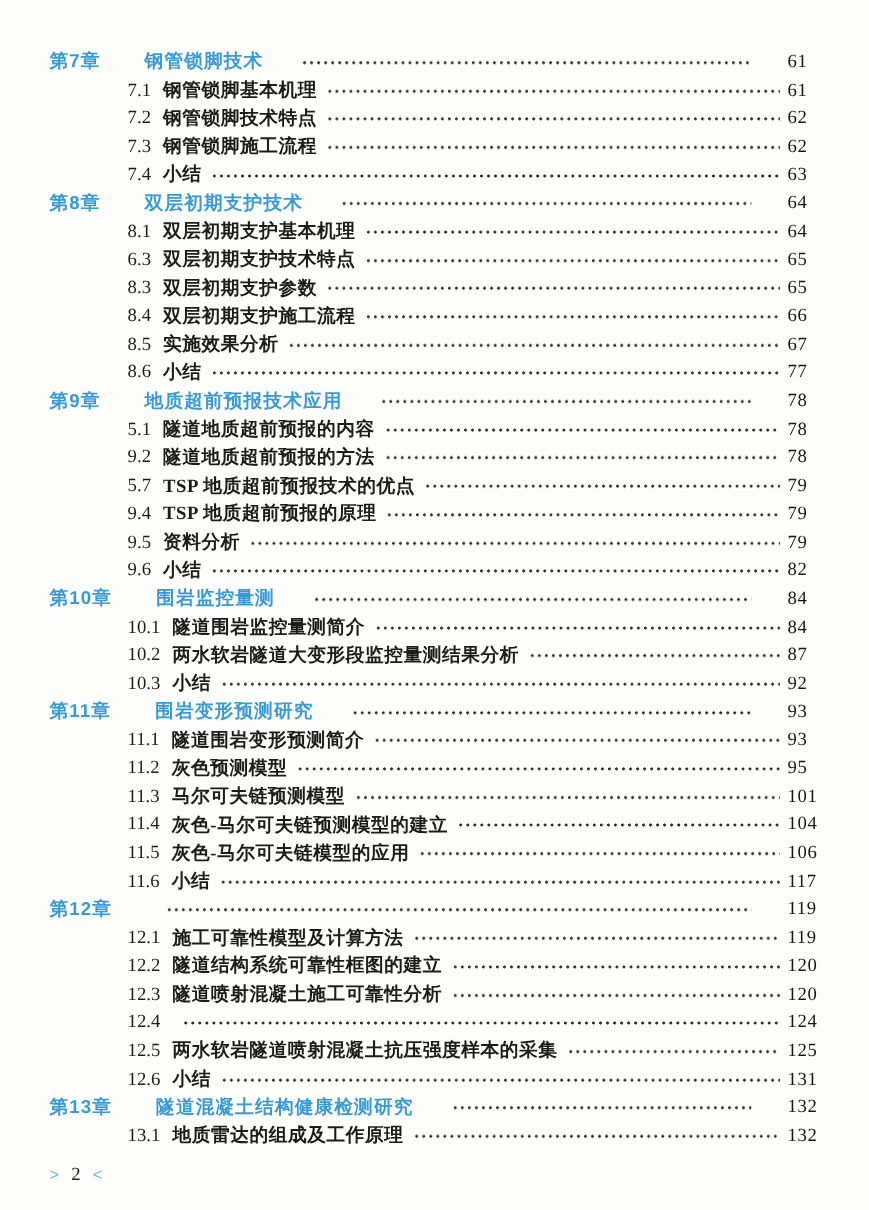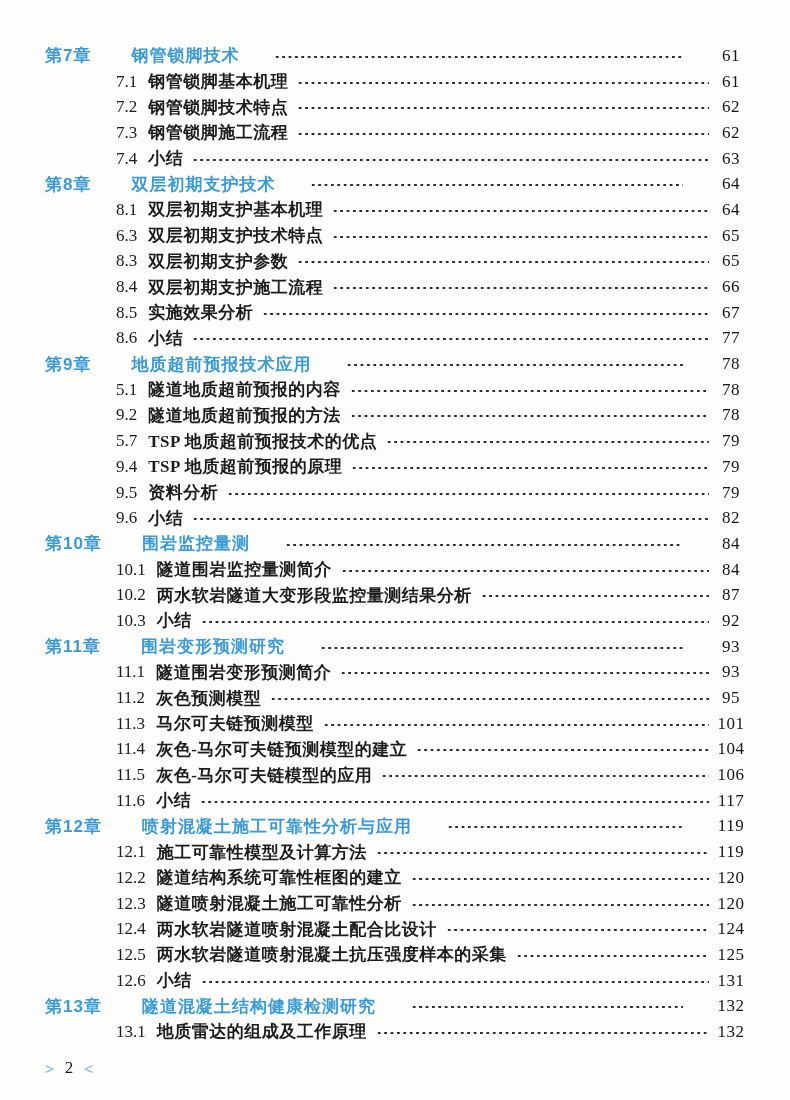--- a/index.html
+++ b/index.html
@@ -66,21 +66,21 @@
     background-size: 6.4px 16px;
     background-repeat: repeat-x;
     min-width: 20px;
   }
   .pageno {
     font-family: "Liberation Serif", serif;
     font-weight: 400;
     font-size: 17px;
     color: #161616;
     min-width: 30px;
-    text-align: center;
+    text-align: left;
     white-space: nowrap;
     letter-spacing: 0.5px;
   }
   .footer {
     position: absolute;
     left: 45px;
     bottom: 22px;
     display: flex;
     align-items: center;
     gap: 11px;
@@ -277,21 +277,20 @@
         <span class="pageno">106</span>
       </div>
       <div class="row section">
         <span class="num">11.6</span>
         <span class="title">小结</span>
         <span class="leader"></span>
         <span class="pageno">117</span>
       </div>
       <div class="row chapter">
         <span class="num">第12章</span>
-        <span class="title">喷射混凝土施工可靠性分析与应用</span>
         <span class="leader"></span>
         <span class="pageno">119</span>
       </div>
       <div class="row section">
         <span class="num">12.1</span>
         <span class="title">施工可靠性模型及计算方法</span>
         <span class="leader"></span>
         <span class="pageno">119</span>
       </div>
       <div class="row section">
@@ -301,21 +300,20 @@
         <span class="pageno">120</span>
       </div>
       <div class="row section">
         <span class="num">12.3</span>
         <span class="title">隧道喷射混凝土施工可靠性分析</span>
         <span class="leader"></span>
         <span class="pageno">120</span>
       </div>
       <div class="row section">
         <span class="num">12.4</span>
-        <span class="title">两水软岩隧道喷射混凝土配合比设计</span>
         <span class="leader"></span>
         <span class="pageno">124</span>
       </div>
       <div class="row section">
         <span class="num">12.5</span>
         <span class="title">两水软岩隧道喷射混凝土抗压强度样本的采集</span>
         <span class="leader"></span>
         <span class="pageno">125</span>
       </div>
       <div class="row section">

